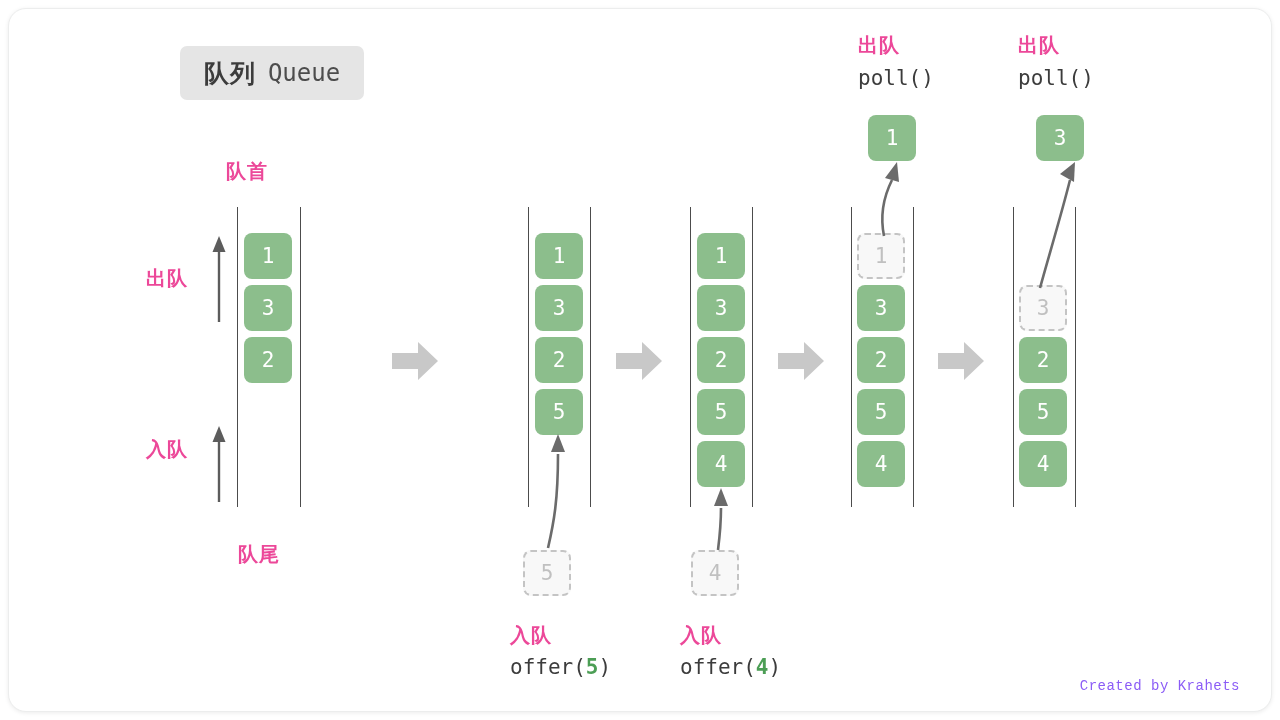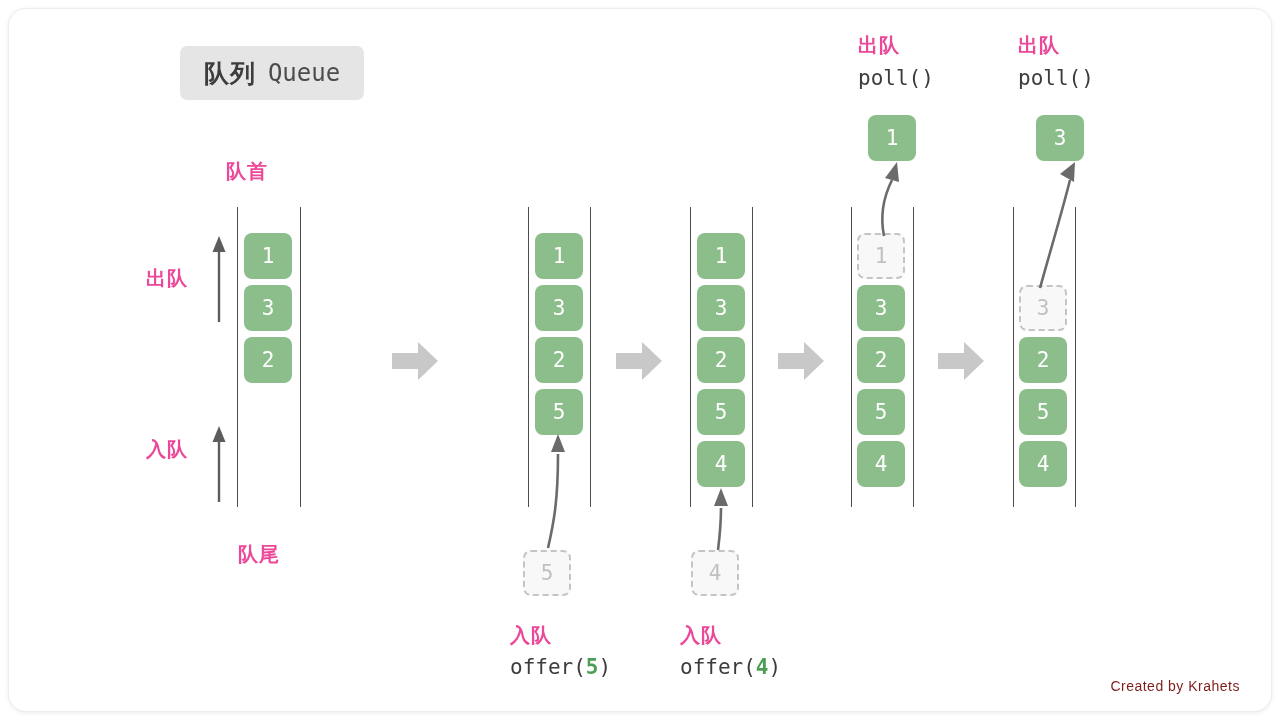--- a/index.html
+++ b/index.html
@@ -91,22 +91,22 @@
   .box.ghost {
     background: #f8f8f8;
     border: 2px dashed #c4c4c4;
     color: #c0c0c0;
   }
 
   
   #credit {
     right: 40px; bottom: 26px;
     font-size: 14px;
-    color: #7f1d1d;
-    font-family: Liberation Sans, sans-serif;
+    color: #8b5cf6;
+    font-family: Liberation Mono, monospace;
     letter-spacing: 0.5px;
   }
 
   svg { overflow: visible; }
 </style>
 </head>
 <body>
 
 <div id="canvas">
   <div id="card"></div>

